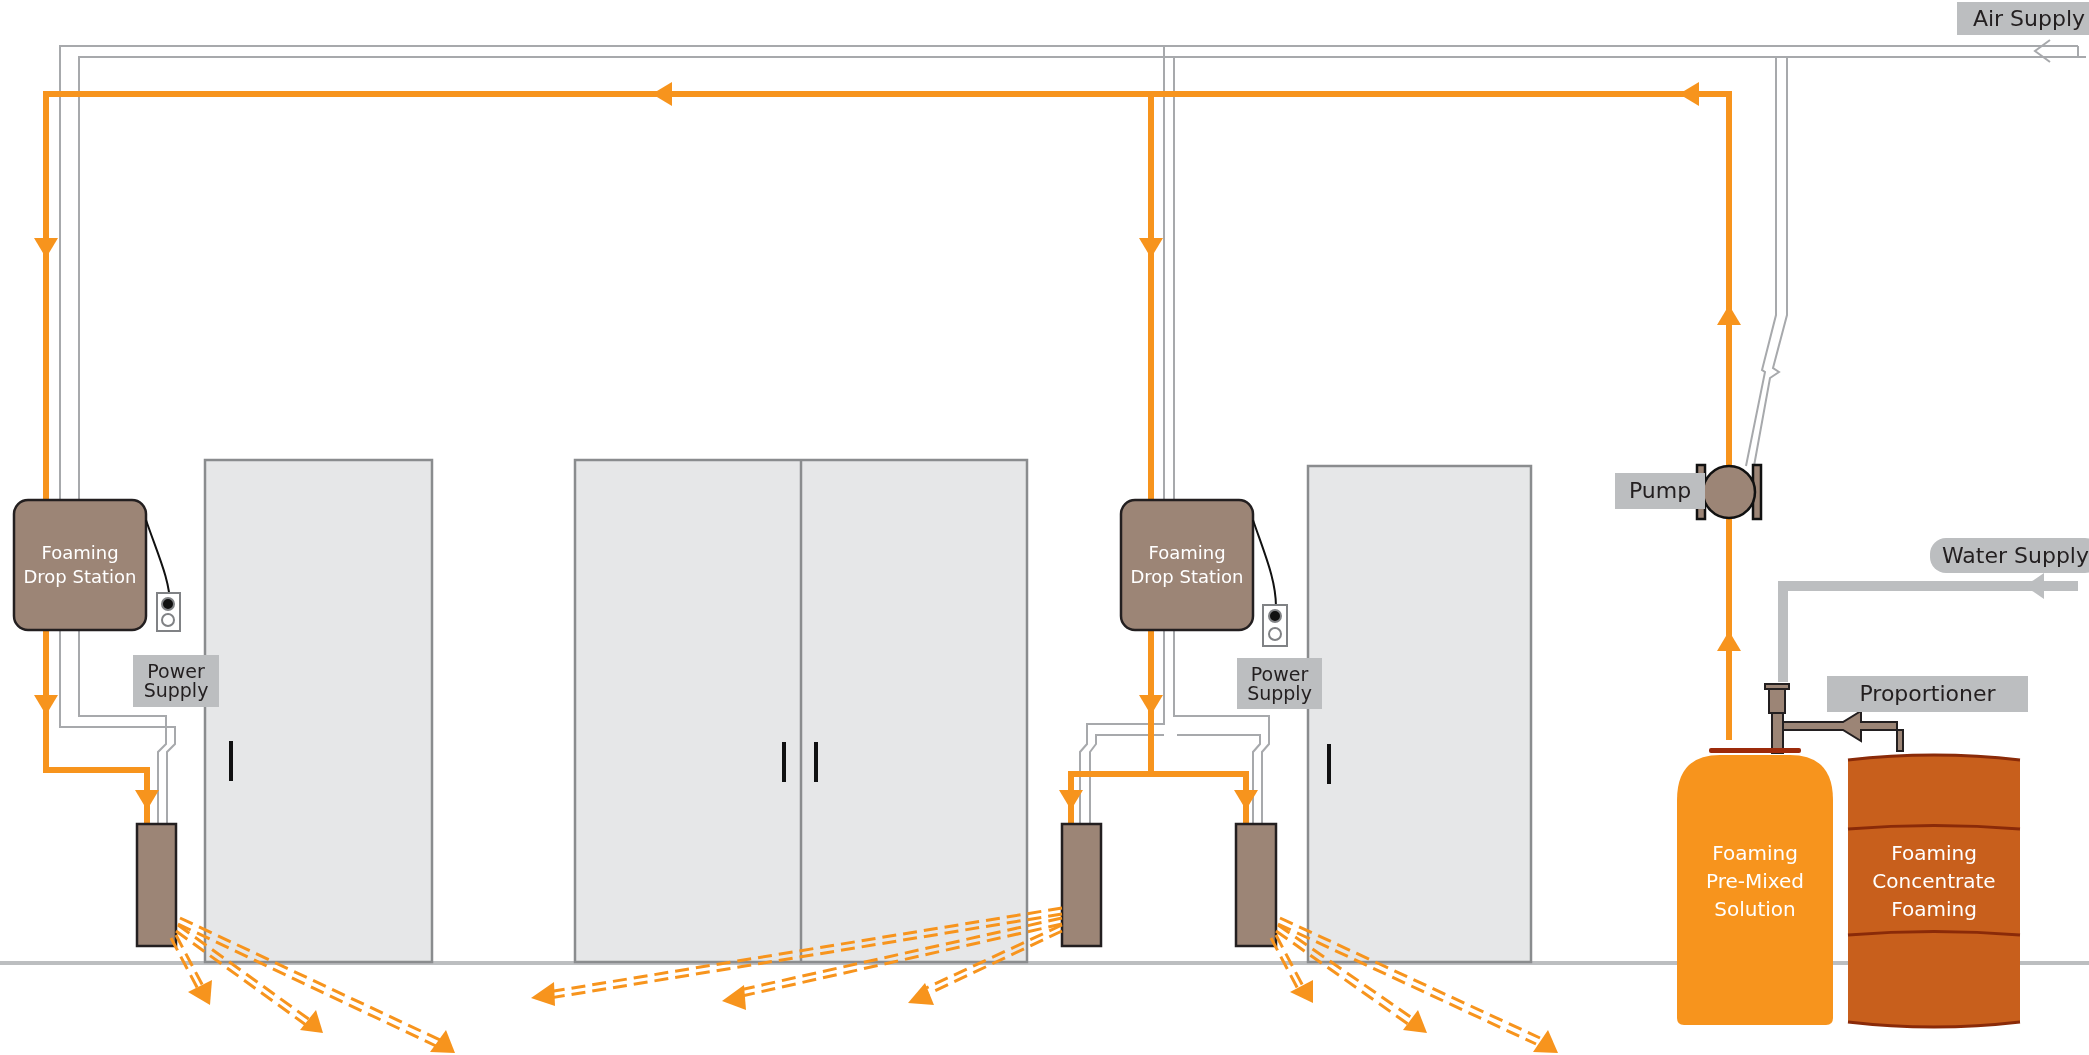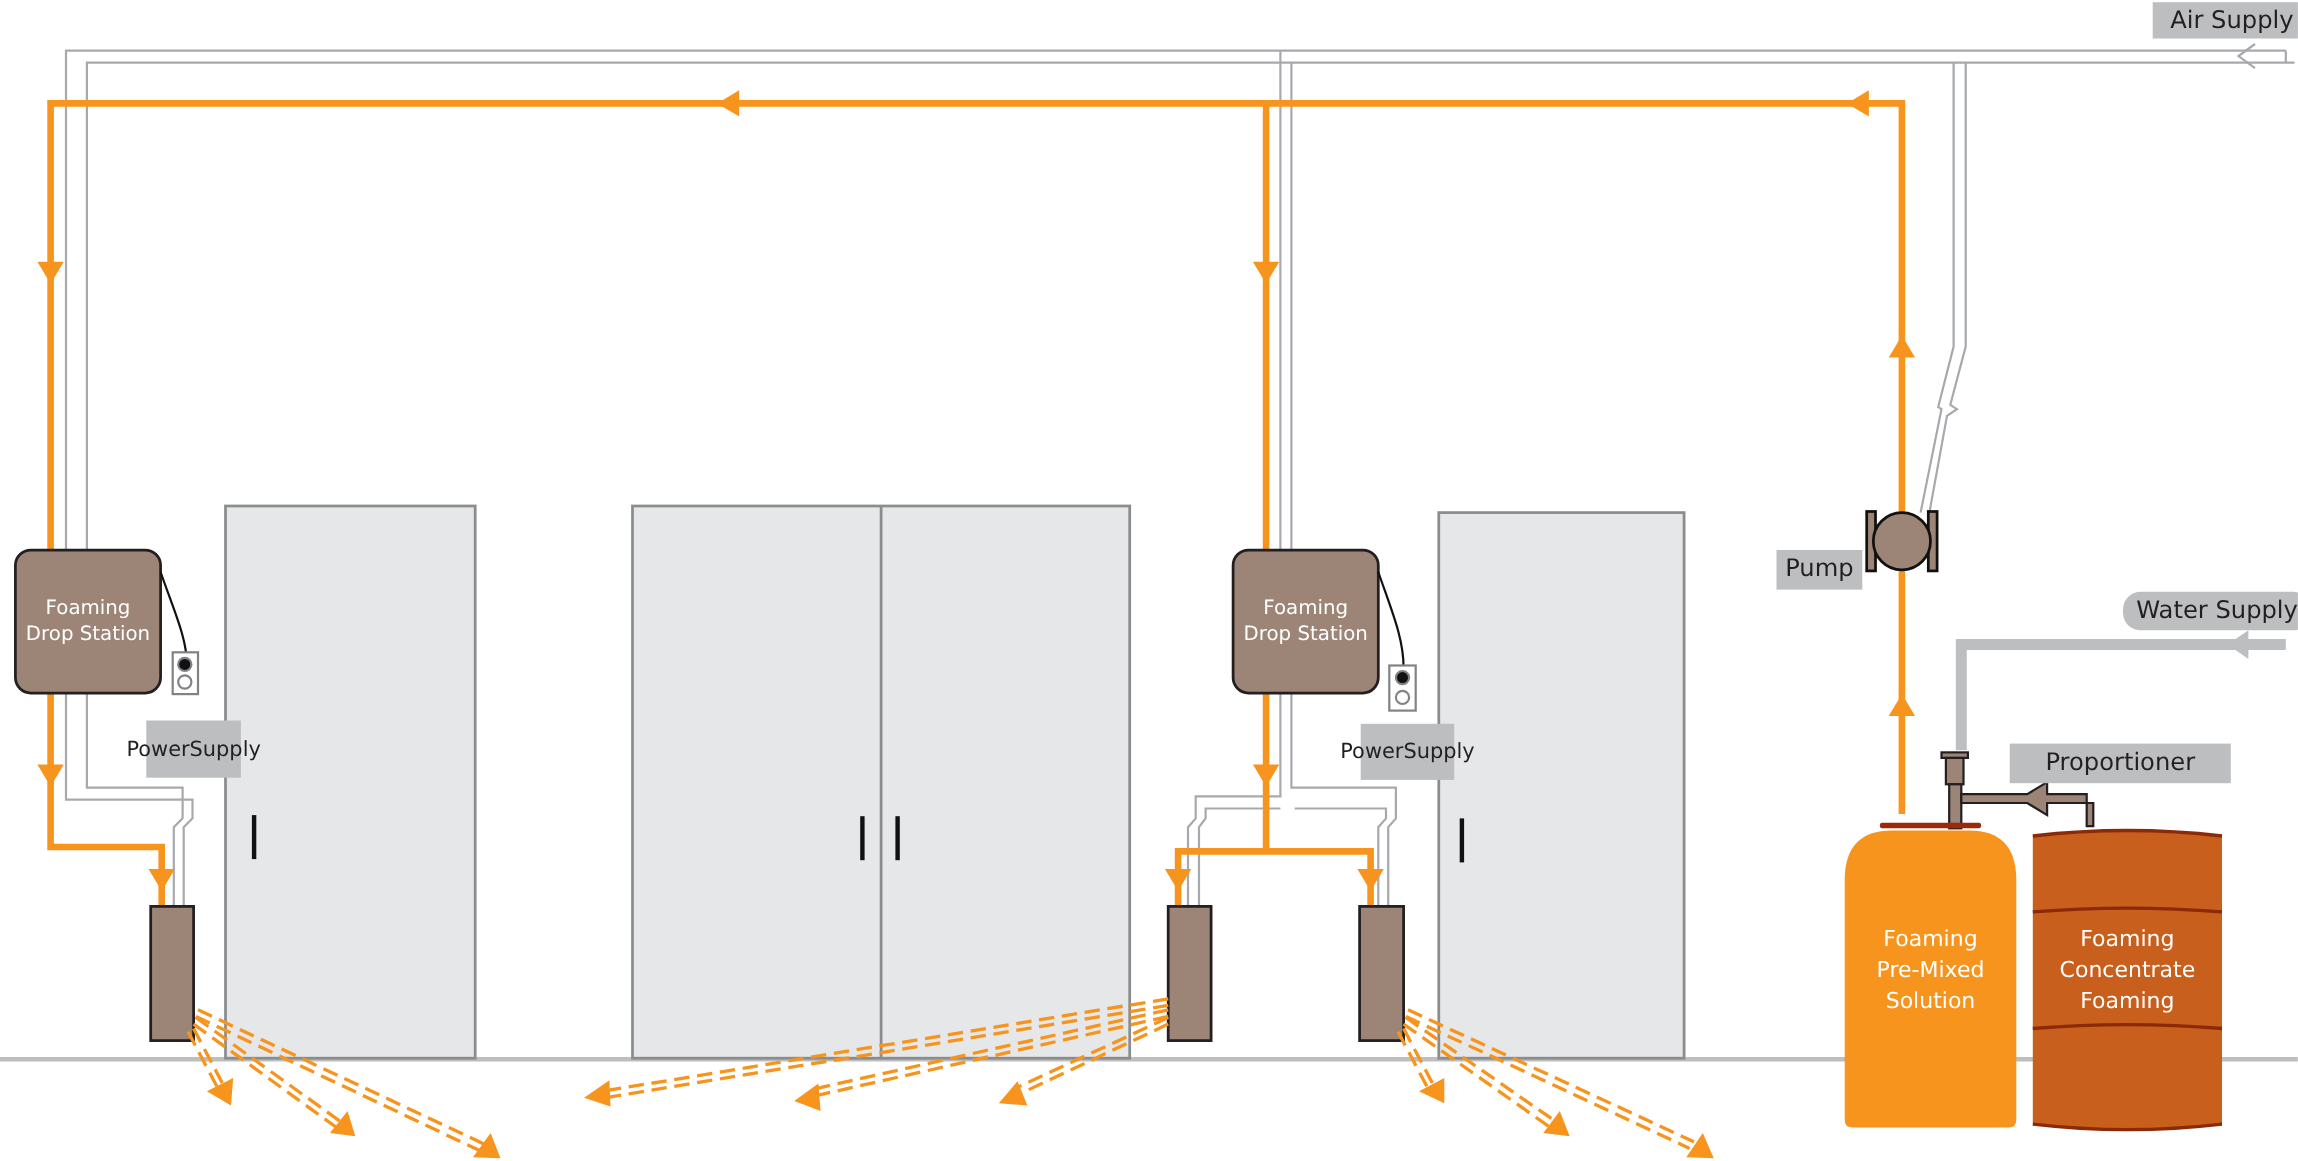--- a/index.html
+++ b/index.html
@@ -1,20 +1,20 @@
 <!DOCTYPE html>
 <html><head>
 <meta charset="utf-8">
 <style>
   html, body { margin:0; padding:0; background:#ffffff; }
   body { width:2089px; height:1055px; position:relative; overflow:hidden; font-family:"DejaVu Sans", sans-serif; }
   svg.diagram { position:absolute; left:0; top:0; }
   .lbl { position:absolute; background:#bcbec0; color:#231f20; font-family:"DejaVu Sans", sans-serif; display:flex; align-items:center; justify-content:center; text-align:center; line-height:1.0;margin-left:24px; }
   .lbl-lg { font-size:22px; }
-  .lbl-md { font-size:19px; flex-direction:row;text-align:right; }
+  .lbl-md { font-size:19px; flex-direction:column;text-align:right; }
   .unit-text { position:absolute; color:#ffffff; font-family:"DejaVu Sans", sans-serif; text-align:center; display:flex; flex-direction:column; align-items:center; justify-content:center; }
   .unit-text span { display:block; }
   .st-text { font-size:18px; line-height:24px; }
   .tank-text { font-size:20px; line-height:28px; }
 </style>
 </head>
 <body>
 
 <svg class="diagram" width="2089" height="1055" viewBox="0 0 2089 1055" xmlns="http://www.w3.org/2000/svg">
 
@@ -152,21 +152,21 @@
     <path d="M1848,760 Q1934,750 2020,760 L2020,1022 Q1934,1032 1848,1022 Z" fill="#c85f1c"></path>
     <path d="M1848,760 Q1934,750 2020,760" fill="none" stroke="#8a2a08" stroke-width="3"></path>
     <path d="M1848,829 Q1934,822 2020,829" fill="none" stroke="#8a2a08" stroke-width="3"></path>
     <path d="M1848,935 Q1934,928 2020,935" fill="none" stroke="#8a2a08" stroke-width="3"></path>
     <path d="M1848,1022 Q1934,1032 2020,1022" fill="none" stroke="#8a2a08" stroke-width="3"></path>
   </g>
 </svg>
 
 <div class="lbl lbl-lg" style="left:1933px;top:2px;width:144px;height:33px;">Air Supply</div>
 <div class="lbl lbl-lg" style="left:1906px;top:538px;width:171px;height:35px;border-radius:16px;">Water Supply</div>
-<div class="lbl lbl-lg" style="left:1591px;top:500px;width:78px;height:36px;">Pump</div>
+<div class="lbl lbl-lg" style="left:1591px;top:473px;width:90px;height:36px;">Pump</div>
 <div class="lbl lbl-lg" style="left:1803px;top:676px;width:201px;height:36px;">Proportioner</div>
 
 <div class="lbl lbl-md" style="left:109px;top:655px;width:86px;height:52px;">
   <span>Power</span>
   <span>Supply</span>
 </div>
 <div class="lbl lbl-md" style="left:1213px;top:658px;width:85px;height:51px;">
   <span>Power</span>
   <span>Supply</span>
 </div>

